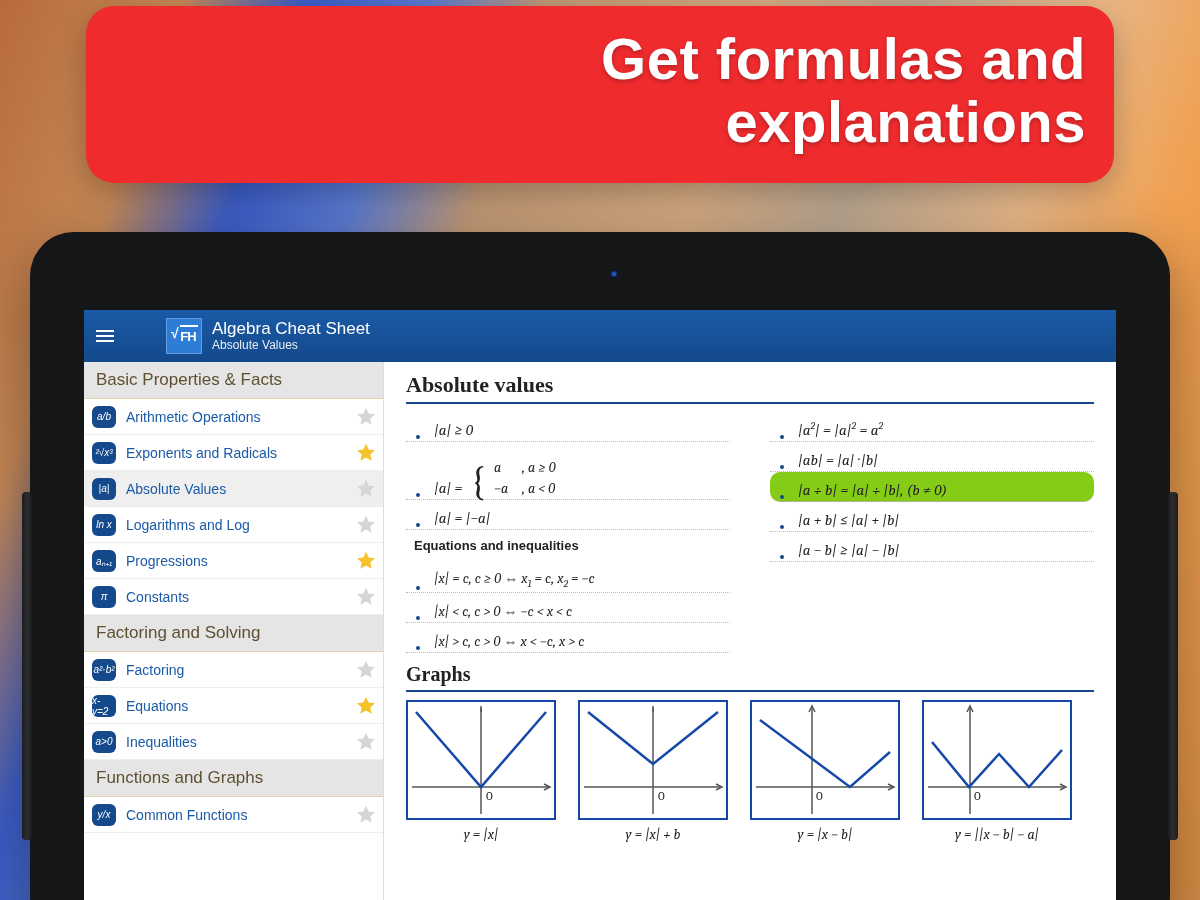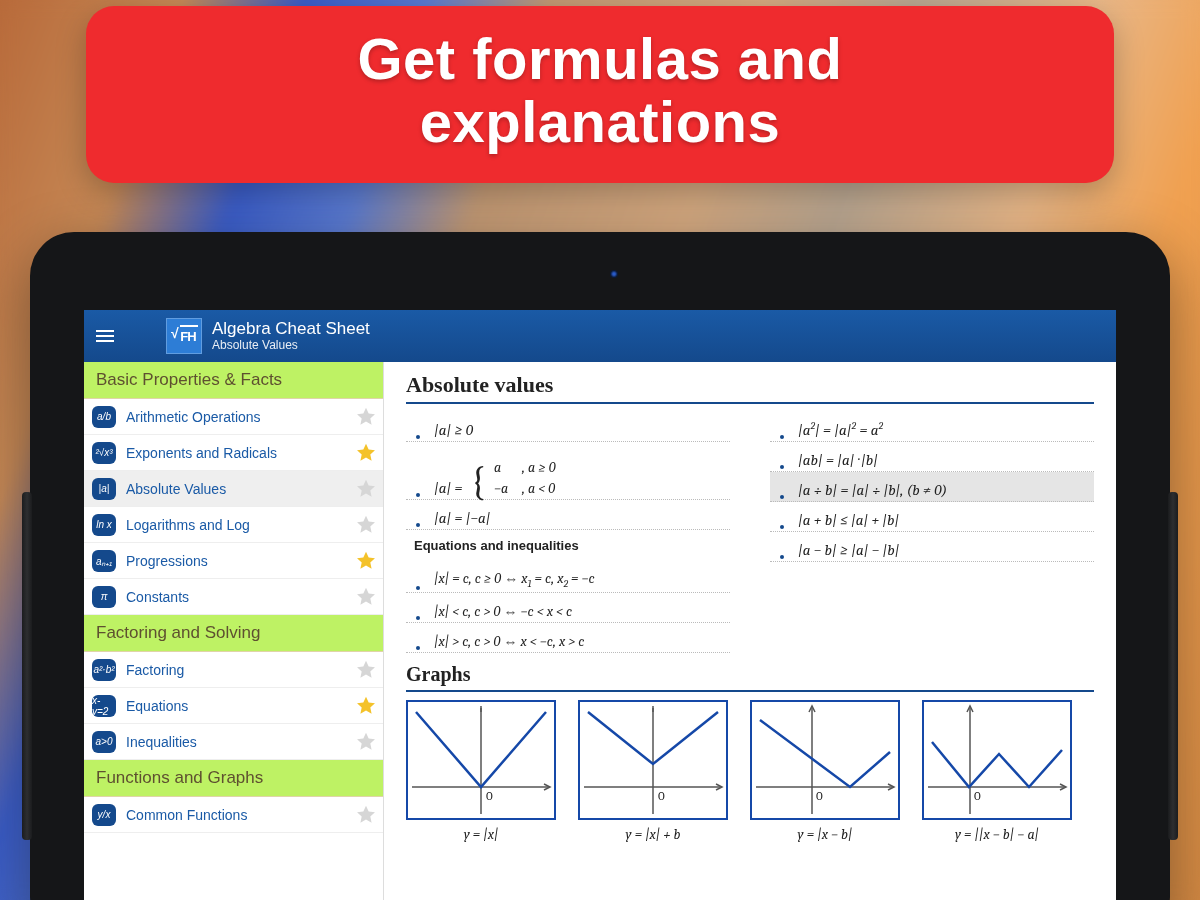--- a/index.html
+++ b/index.html
@@ -10,21 +10,21 @@
     overflow: hidden;
     position: relative;
   }
   .bg-blur { position:absolute; inset:0; filter: blur(8px); background: inherit; }
   .banner {
     position: absolute;
     top: 6px; left: 86px; right: 86px;
     background: #ef2b2e;
     border-radius: 28px;
     padding: 22px 28px 30px;
-    text-align: center;
+    text-align: right;
     color: #fff;
     font-weight: 600;
     text-shadow: 0 2px 4px rgba(0,0,0,.25);
     box-shadow: 0 10px 30px rgba(0,0,0,.25);
     z-index: 5;
   }
   .banner .line { font-size: 58px; line-height: 1.08; letter-spacing: .5px; }
 
   .tablet {
     position: absolute;
@@ -77,21 +77,21 @@
   .app-logo .fh { margin-left:8px; letter-spacing:-1px; }
   .app-logo .bar { position:absolute; top:6px; left:13px; width:18px; height:1.5px; background:#fff; }
   .appbar-titles { display:flex; flex-direction:column; line-height:1.1; }
   .appbar-title { font-size:17px; font-weight:400; }
   .appbar-sub { font-size:12px; opacity:.9; }
 
   .body { flex:1; display:flex; overflow:hidden; }
 
   .sidebar { width: 300px; background:#fff; border-right:1px solid #ddd; display:flex; flex-direction:column; }
   .section-header {
-    background:#bef264;
+    background:#e5e5e5;
     padding: 8px 12px;
     font-size: 17px;
     color:#5e5030;
     border-bottom:1px solid #e0d4a8;
   }
   .nav-item {
     display:flex; align-items:center;
     height: 36px;
     padding: 0 6px 0 8px;
     border-bottom:1px solid #eee;
@@ -119,21 +119,21 @@
   .hr { height:2px; background:#14498c; margin-bottom:8px; }
   .cols { display:flex; gap:40px; }
   .col { flex:1; }
   .formula-row {
     display:flex; align-items:flex-end;
     font-size:15px; font-style:italic;
     border-bottom:1px dotted #bbb;
     min-height:30px;
     gap:8px; padding:2px 0;
   }
-  .formula-row.hl { background:#e5e5e5; }
+  .formula-row.hl { background:#84cc16;border-radius:10px; }
   .dot { width:4px;height:4px;border-radius:50%;background:#14498c; margin:0 6px 0 10px; flex-shrink:0;}
   .brace { font-size:40px; line-height:.8; font-style:normal; }
   .cases { display:flex; flex-direction:column; font-size:14px; gap:4px; }
   .subhead { font-size:13px; font-weight:700; font-style:normal; margin:8px 0 10px 8px; font-family: Arial, sans-serif; }
   .sub { font-size:10px; vertical-align:sub; font-style:italic; }
   .sup { font-size:10px; vertical-align:super; font-style:italic; }
 
   .graphs-title { font-size:20px; font-weight:700; margin:10px 0 4px; font-family: Georgia, serif; }
   .graph-row { display:flex; gap:22px; }
   .graph-card { width:150px; text-align:center; }

